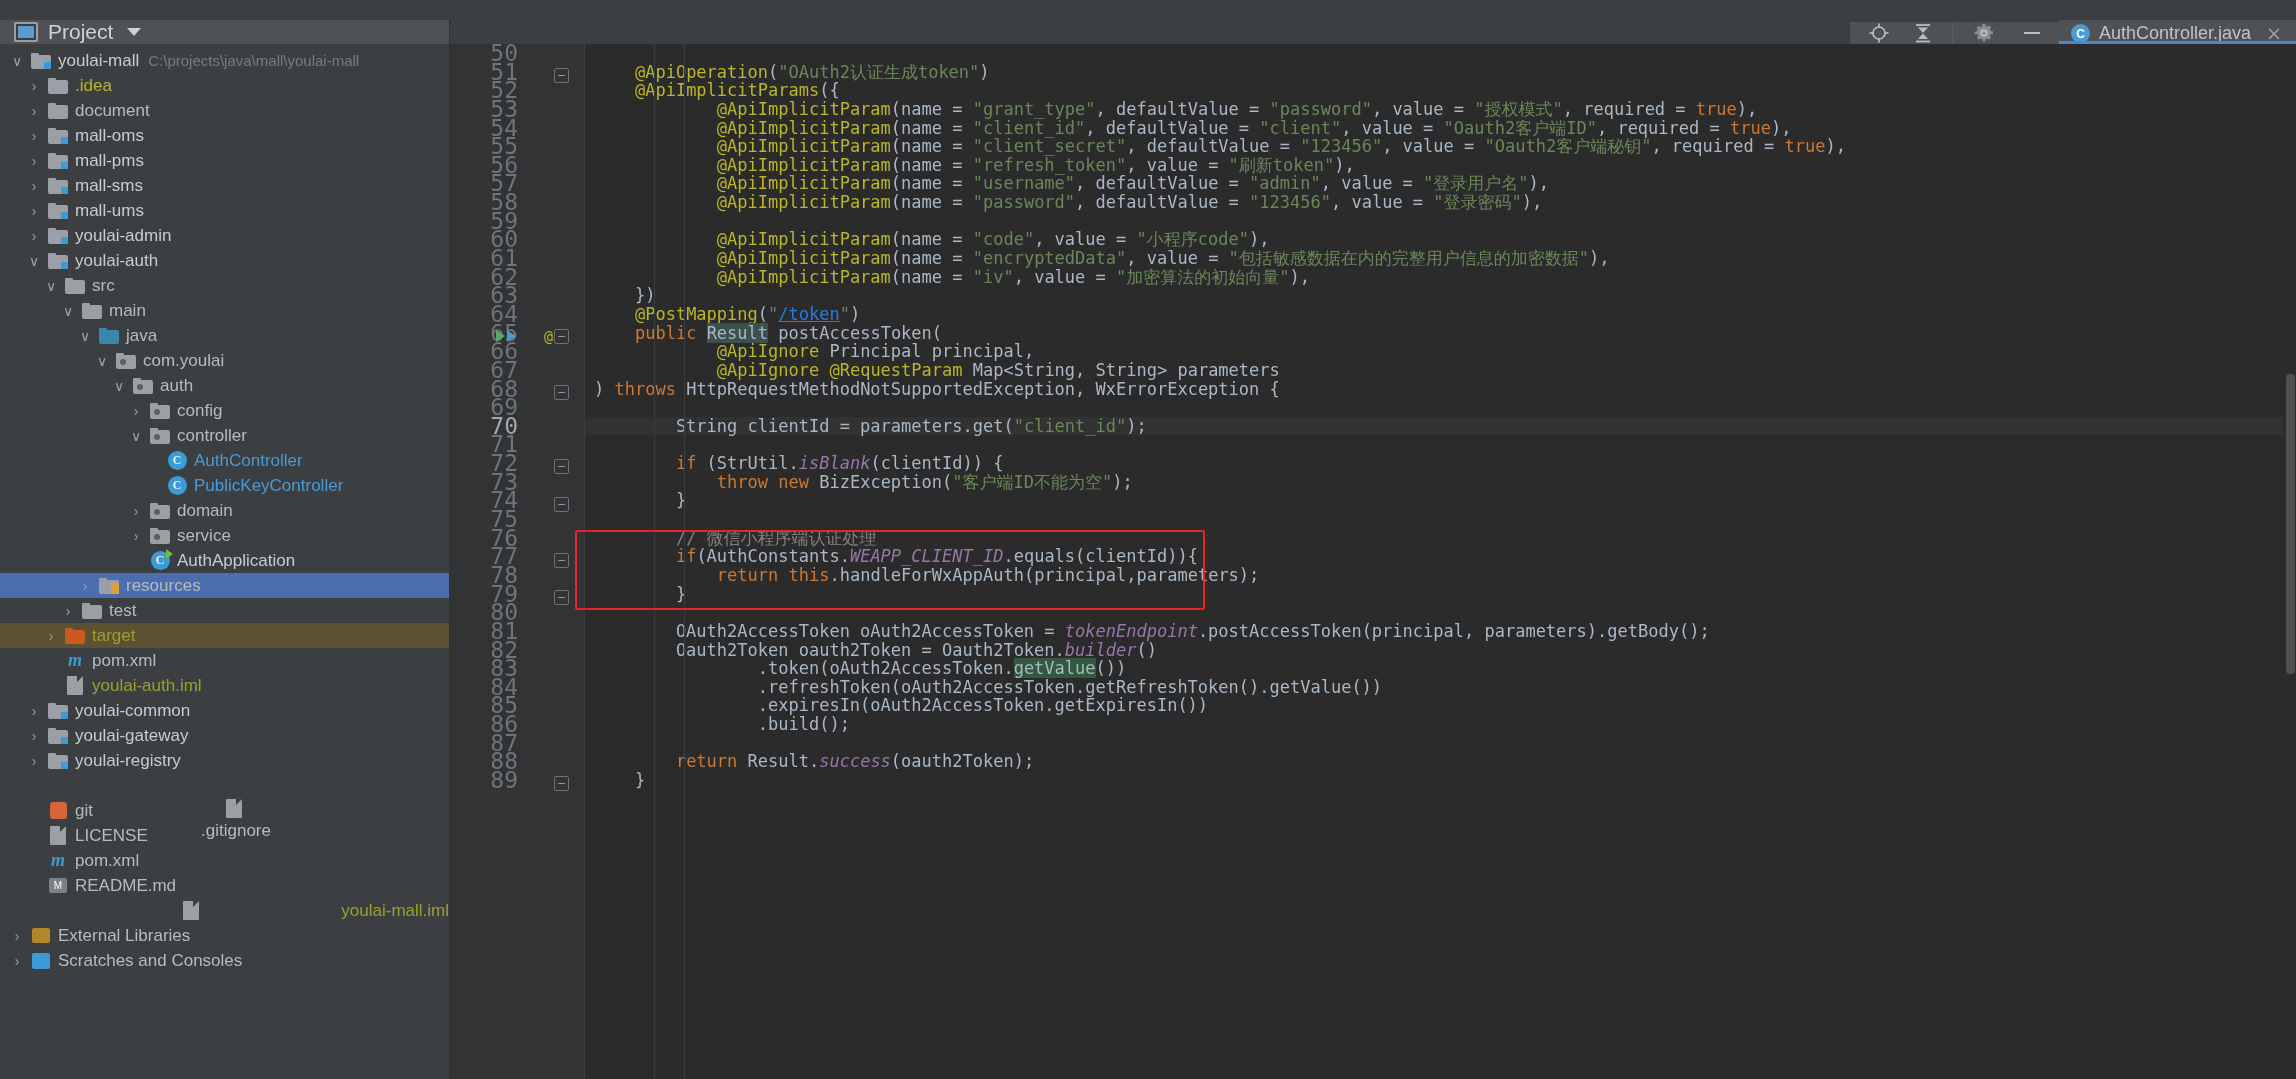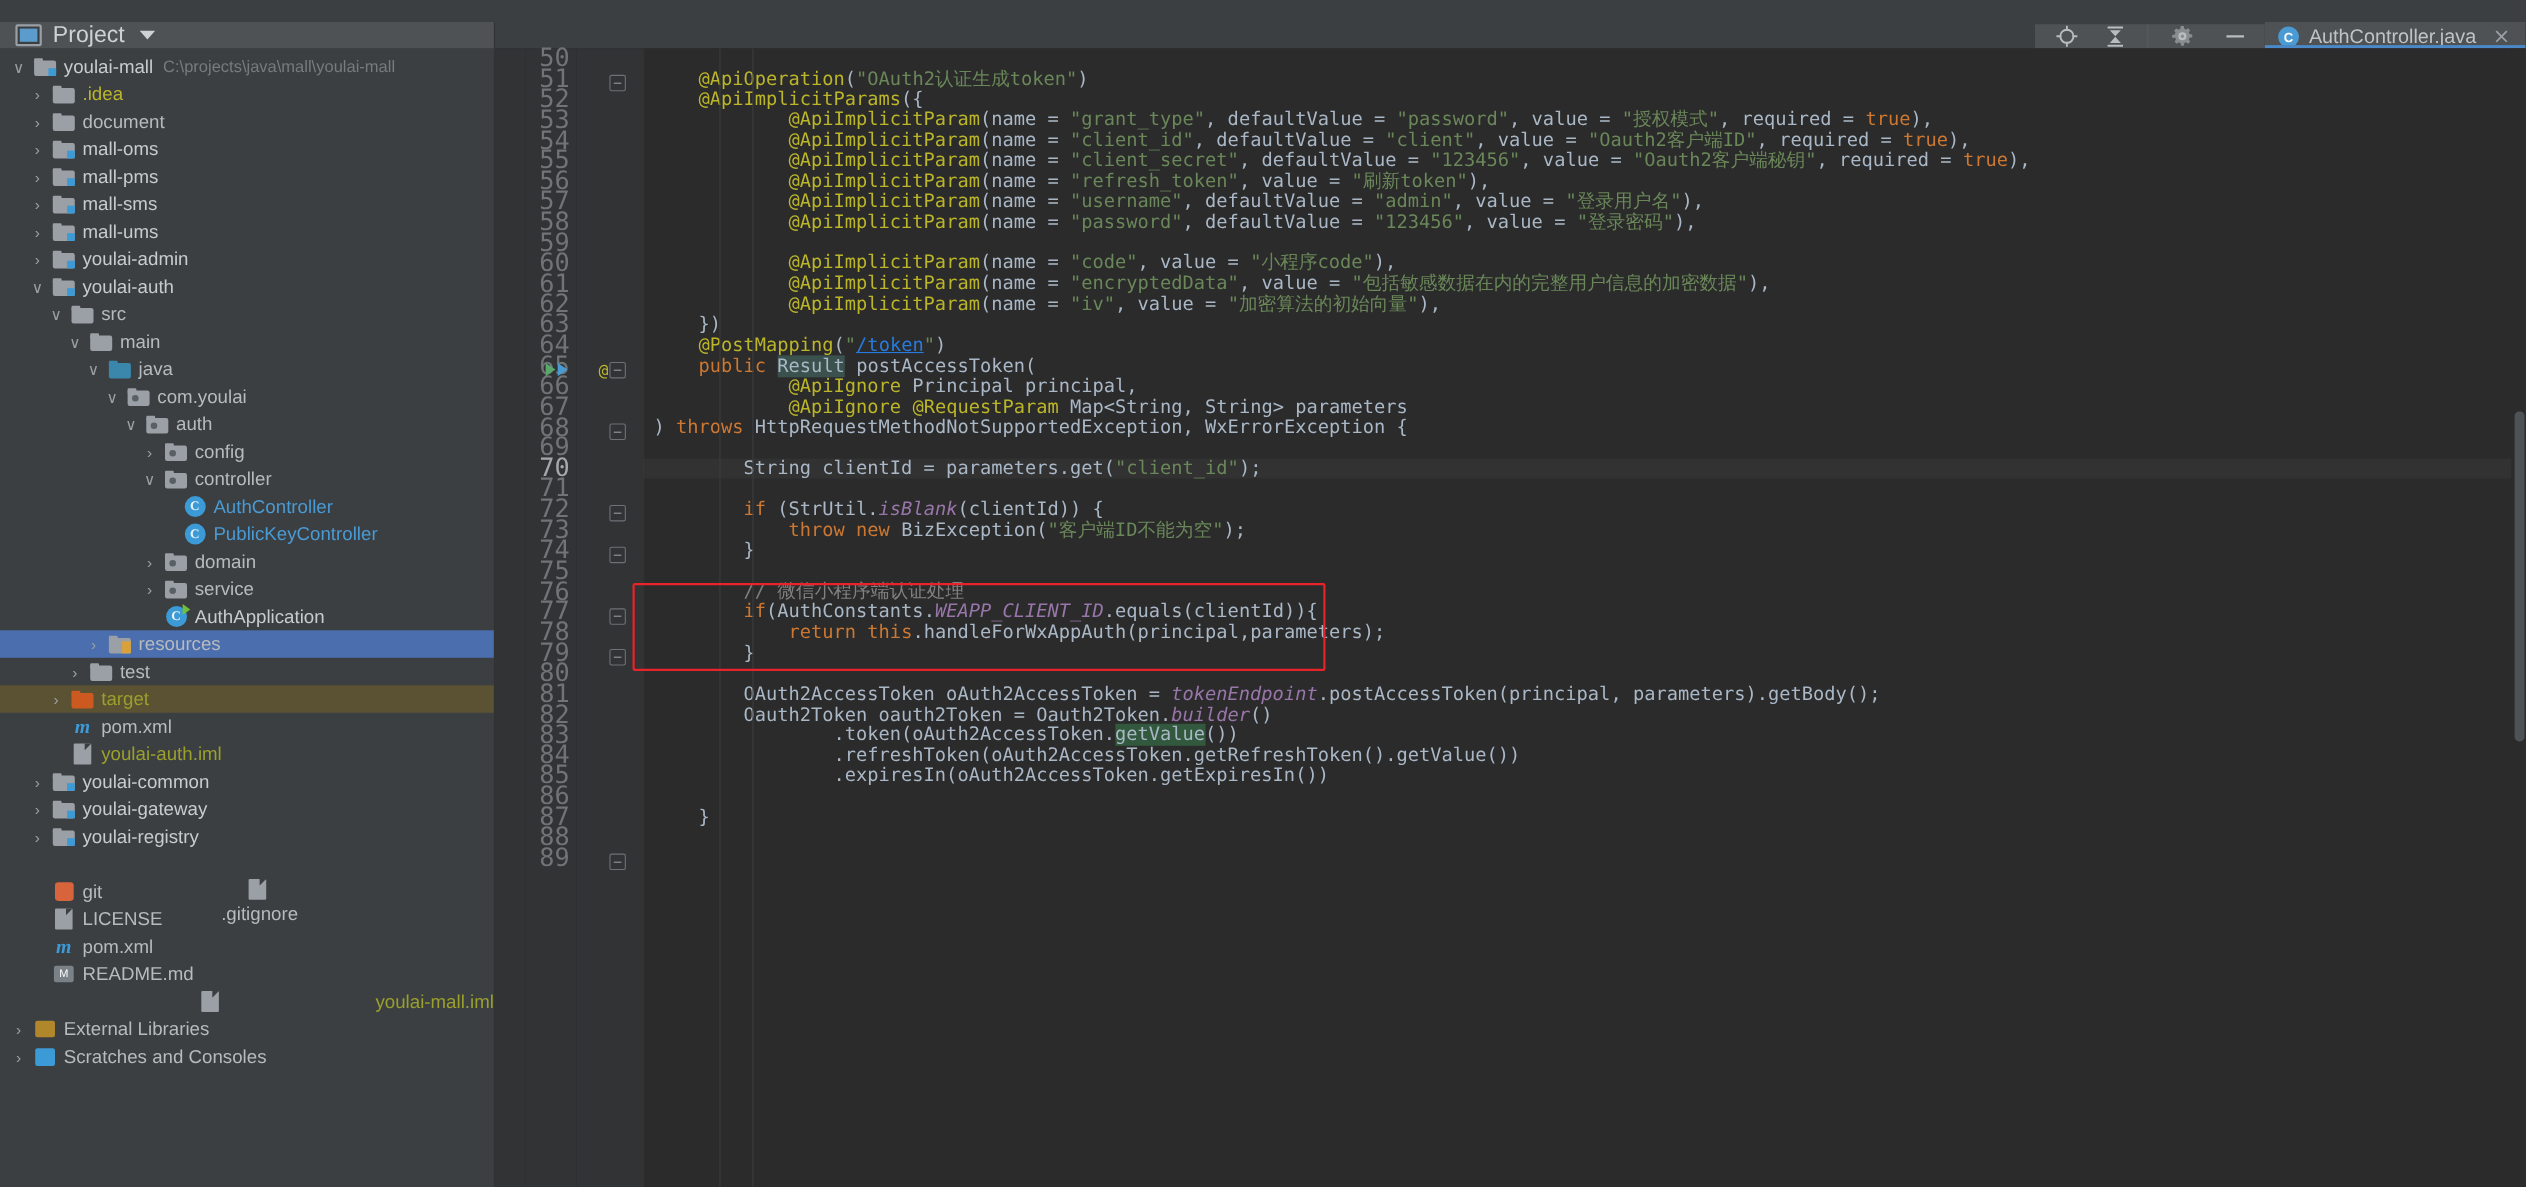--- a/index.html
+++ b/index.html
@@ -656,21 +656,23 @@
           <div class="cl"><span class="t">        </span><span class="c">// 微信小程序端认证处理</span></div>
           <div class="cl"><span class="t">        </span><span class="k">if</span><span class="t">(AuthConstants.</span><span class="fi">WEAPP_CLIENT_ID</span><span class="t">.equals(clientId)){</span></div>
           <div class="cl"><span class="t">            </span><span class="k">return</span><span class="t"> </span><span class="k">this</span><span class="t">.handleForWxAppAuth(principal,parameters);</span></div>
           <div class="cl"><span class="t">        }</span></div>
           <div class="cl">&nbsp;</div>
           <div class="cl"><span class="t">        OAuth2AccessToken oAuth2AccessToken = </span><span class="fi">tokenEndpoint</span><span class="t">.postAccessToken(principal, parameters).getBody();</span></div>
           <div class="cl"><span class="t">        Oauth2Token oauth2Token = Oauth2Token.</span><span class="fi">builder</span><span class="t">()</span></div>
           <div class="cl"><span class="t">                .token(oAuth2AccessToken.</span><span class="hl">getValue</span><span class="t">())</span></div>
           <div class="cl"><span class="t">                .refreshToken(oAuth2AccessToken.getRefreshToken().getValue())</span></div>
           <div class="cl"><span class="t">                .expiresIn(oAuth2AccessToken.getExpiresIn())</span></div>
+          <div class="cl"><span class="t">                .build();</span></div>
           <div class="cl">&nbsp;</div>
+          <div class="cl"><span class="t">        </span><span class="k">return</span><span class="t"> Result.</span><span class="fi">success</span><span class="t">(oauth2Token);</span></div>
           <div class="cl"><span class="t">    }</span></div>
           <div class="vline" style="left: 70px;"></div>
           <div class="vline" style="left: 100px;"></div>
         </div>
       <div class="scrollbar-r">
         <div class="sb-thumb" style="top:330px;height:300px;"></div>
       </div>
       <div class="redbox" id="redbox" style="left: 125px; top: 485.9px; width: 630px; height: 80.6px; border-color: rgb(232, 35, 42);"></div>
     </div>
   </div>

